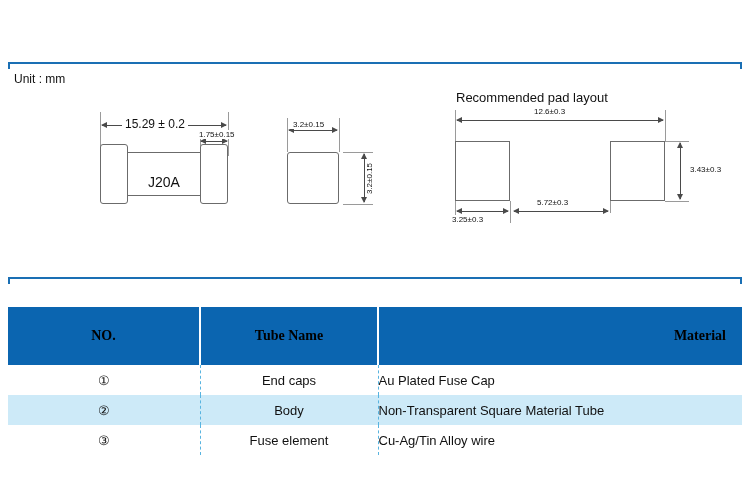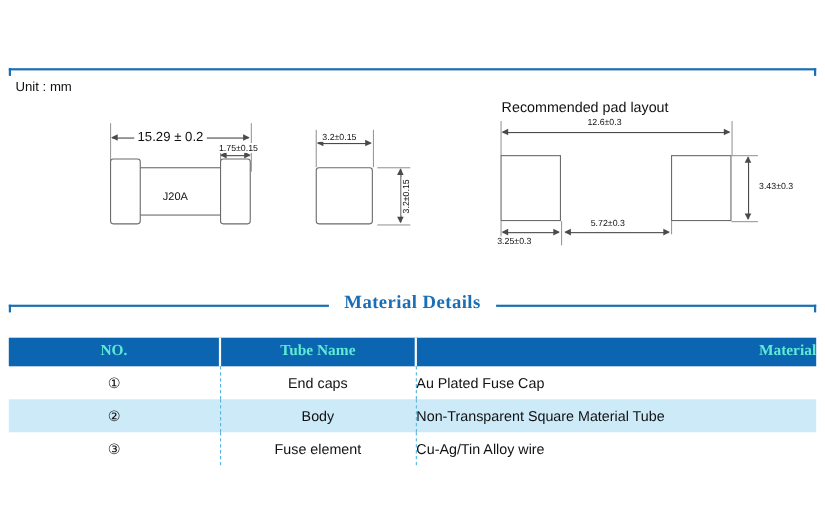--- a/index.html
+++ b/index.html
@@ -124,21 +124,21 @@
     padding: 0 3px;
   }
   .dim-text.small { font-size: 8px; }
   .dim-text.vert {
     transform-origin: center center;
     transform: rotate(-90deg);
     padding: 0 2px;
   }
   .part-label {
     position: absolute;
-    font-size: 10px;
+    font-size: 14px;
     color: #111;
     white-space: nowrap;
   }
   .caption {
     position: absolute;
     font-size: 13px;
     color: #111;
     white-space: nowrap;
     text-align: center;
   }
@@ -147,26 +147,26 @@
   .mat-table {
     position: absolute;
     left: 8px;
     top: 307px;
     width: 734px;
     border-collapse: collapse;
     table-layout: fixed;
   }
   .mat-table th {
     background: #0b65b0;
-    color: #5eead4;
+    color: #000000;
     font-family: "Liberation Serif", serif;
     font-weight: bold;
     font-size: 14px;
     height: 26px;
-    padding: 0;
+    padding: 16px;
     border-left: 2px solid #ffffff;
     border-right: 2px solid #ffffff;
   }
   .mat-table th:first-child { border-left: none; }
   .mat-table th:last-child  { border-right: none; text-align: right; }
   .mat-table td {
     height: 30px;
     font-size: 13px;
     color: #111;
     padding: 0;
@@ -272,21 +272,20 @@
   <div class="hline" style="left:514px; top:211px; width:94px;"></div>
   <div class="arw left" style="left:513px; top:208px;"></div>
   <div class="arw right" style="left:603px; top:208px;"></div>
   <div class="dim-text small" style="left:534px; top:198px;">5.72±0.3</div>
 </div>
 
 <div class="section-head" id="mat-section">
   <div class="rule"></div>
   <div class="hook-l"></div>
   <div class="hook-r"></div>
-  <div class="title">Material  Details</div>
 </div>
 
 <table class="mat-table">
   <colgroup>
     <col class="col-no">
       <col class="col-pn">
       <col class="col-mat">
   </colgroup>
   <thead>
     <tr>

